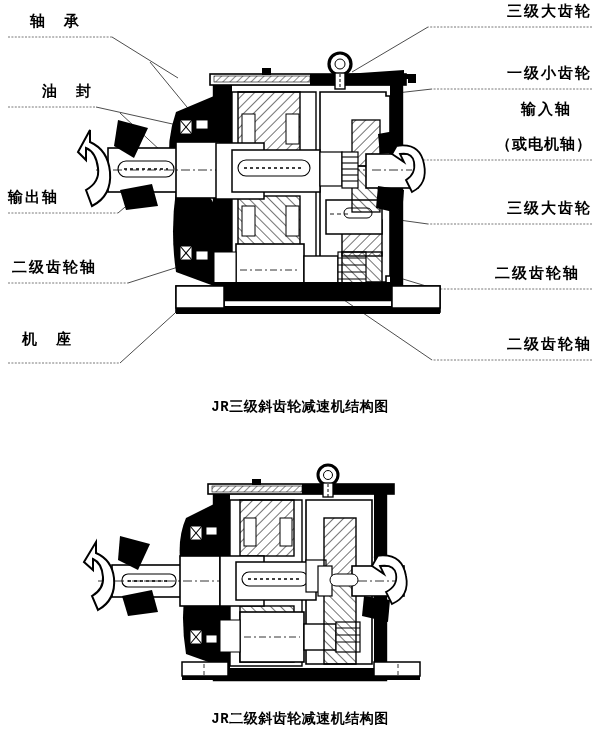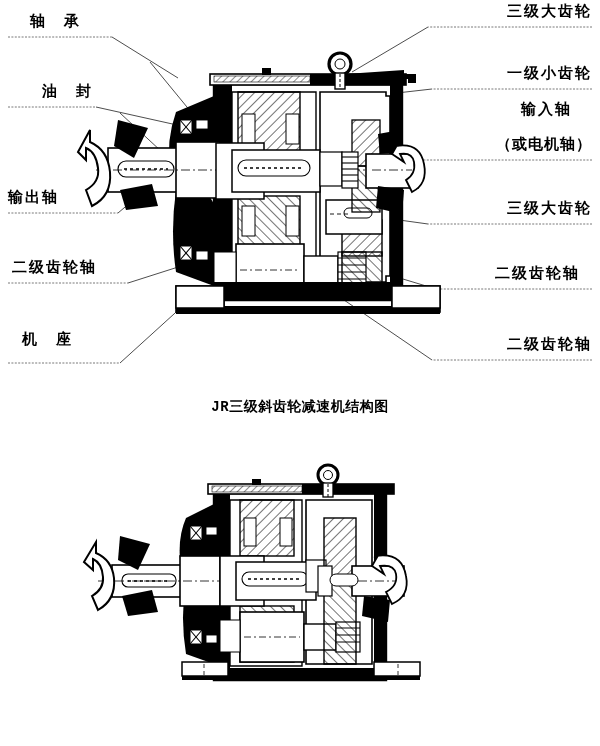--- a/index.html
+++ b/index.html
@@ -321,14 +321,15 @@
       <g>
         <path fill="#000" d="M182 672 H420 V680 H182 Z"></path>
         <rect x="182" y="662" width="46" height="14" fill="#fff" stroke="#000" stroke-width="1.5"></rect>
         <rect x="374" y="662" width="46" height="14" fill="#fff" stroke="#000" stroke-width="1.5"></rect>
         <line x1="204" y1="664" x2="204" y2="678" stroke="#000" stroke-width="0.8" stroke-dasharray="4 3"></line>
         <line x1="398" y1="664" x2="398" y2="678" stroke="#000" stroke-width="0.8" stroke-dasharray="4 3"></line>
       </g>
     </g>
   </svg>
 
+  <div class="caption" style="top:710px">JR二级斜齿轮减速机结构图</div>
 
 </div>
 
 </body></html>

